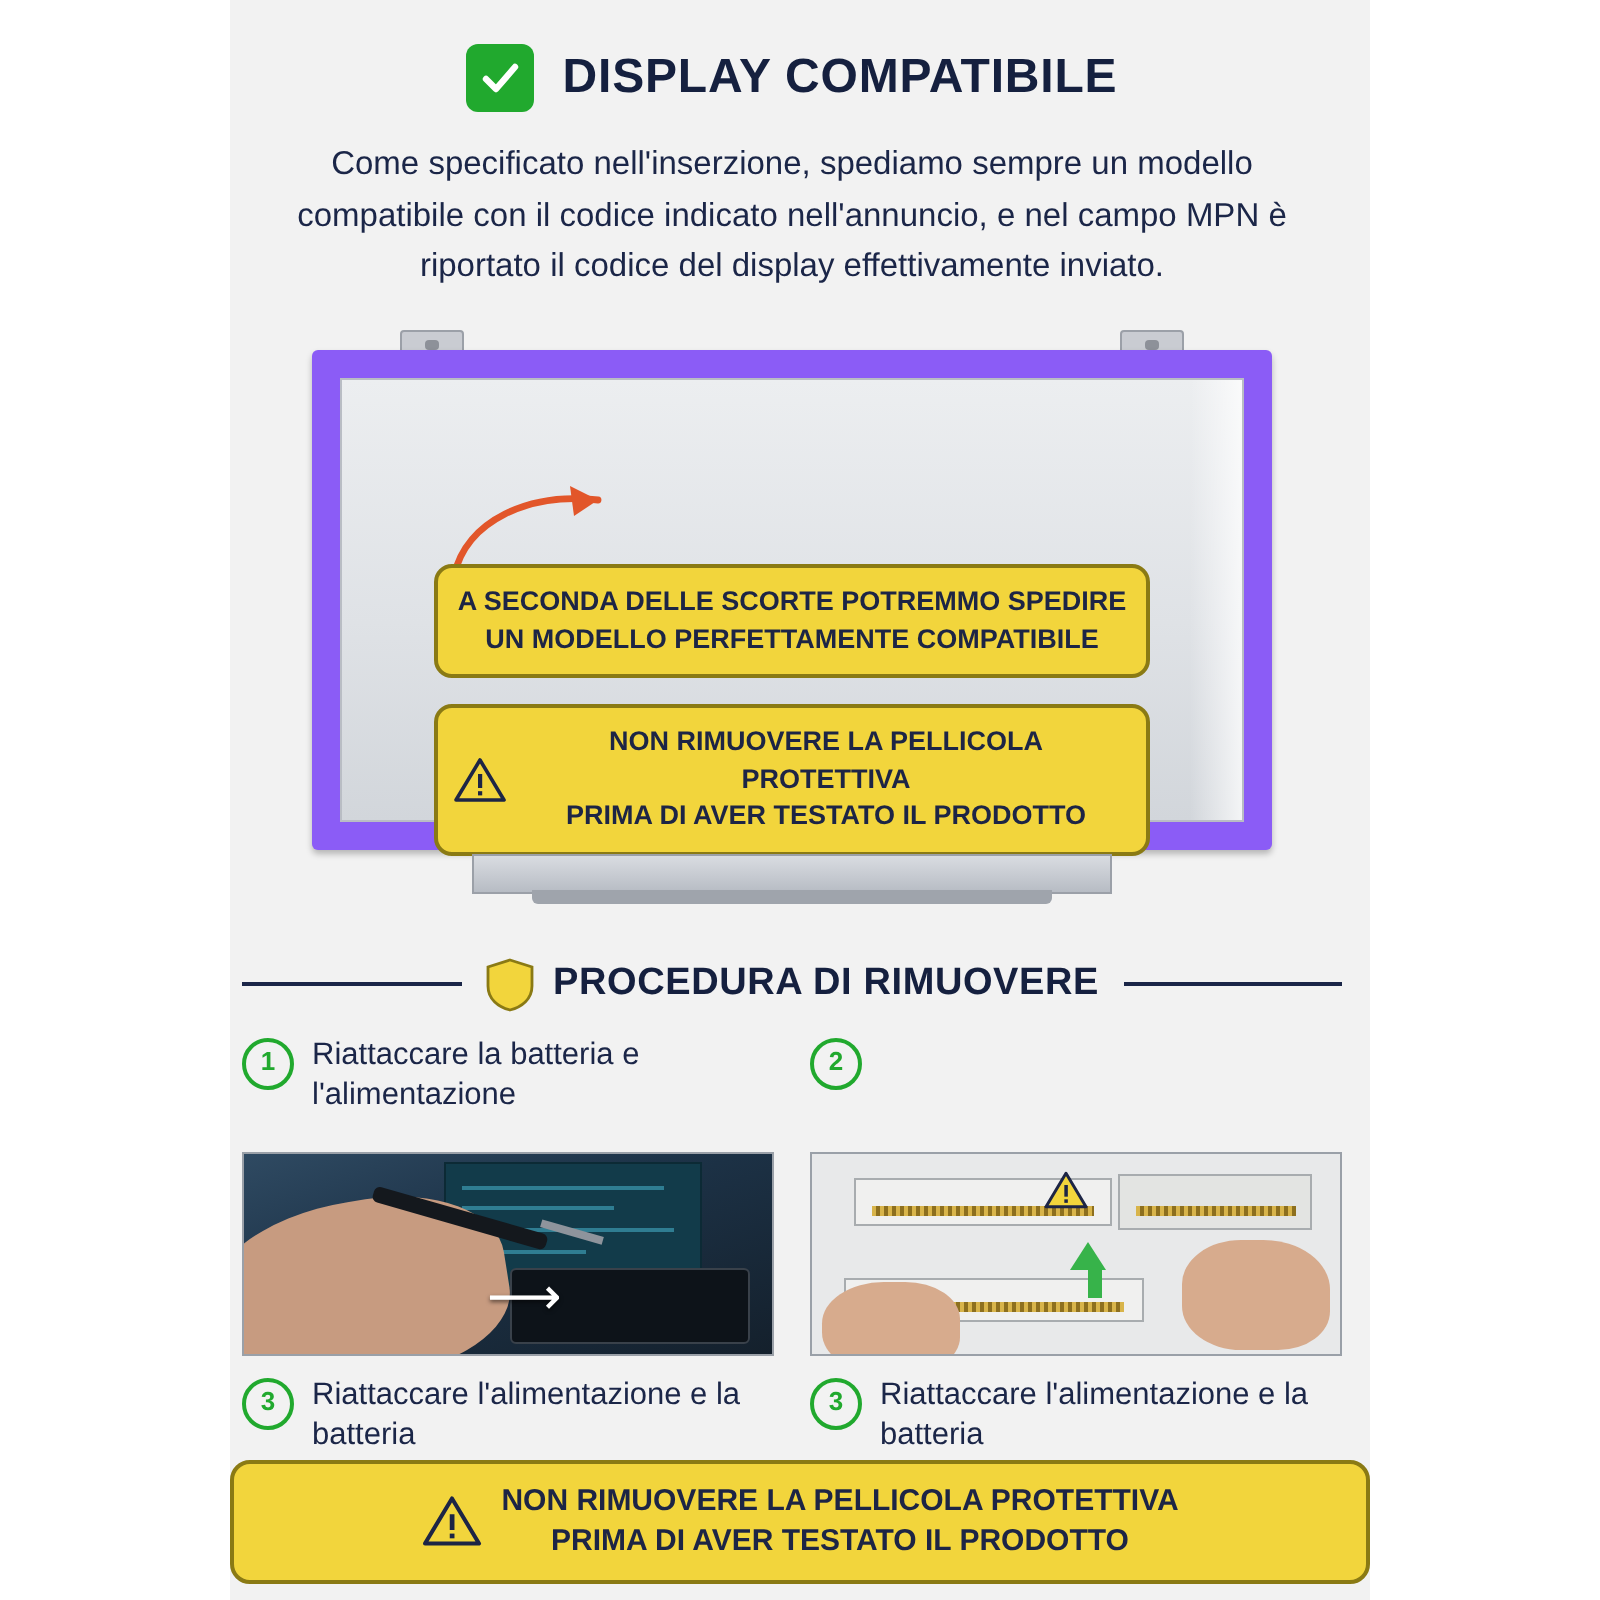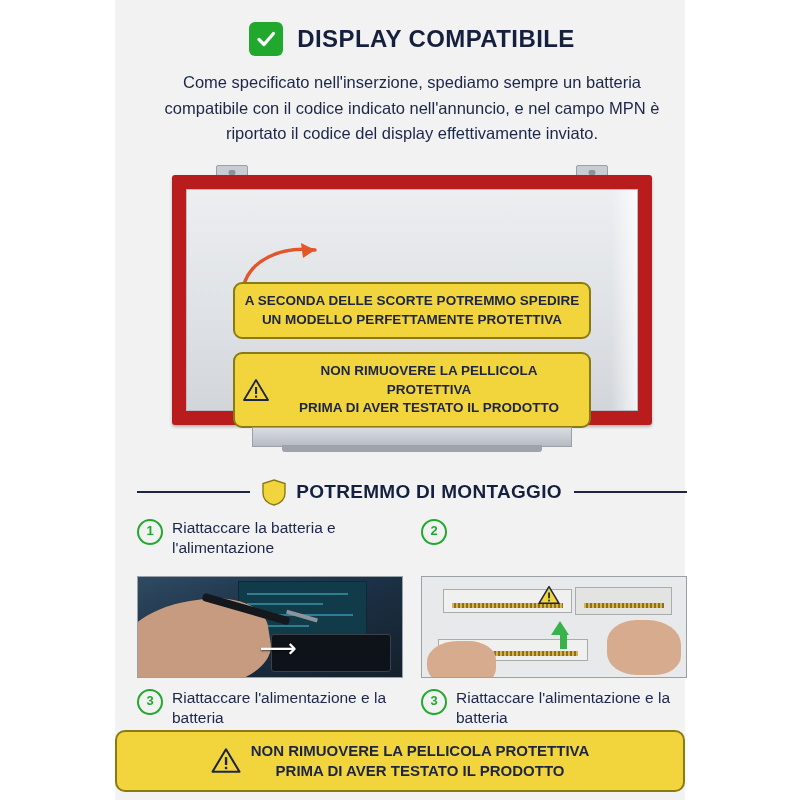--- a/index.html
+++ b/index.html
@@ -24,21 +24,21 @@
     position: absolute;
     top: 0;
     width: 115px;
     height: 800px;
     background: #ffffff;
   }
   .side-strip.left { left: 0; }
   .side-strip.right { right: 0; }
   .content {
     position: absolute;
-    left: 127px;
+    left: 111px;
     top: 0;
     width: 570px;
     height: 708px;
   }
 
   
   .header-row {
     display: flex;
     align-items: center;
     justify-content: center;
@@ -97,21 +97,21 @@
     height: 5px;
     background: #8d9199;
     border-radius: 2px;
   }
   .bezel {
     position: absolute;
     left: 20px;
     top: 10px;
     right: 20px;
     height: 250px;
-    background: #b91c1c;
+    background: #8b5cf6;
     border-radius: 3px;
     box-shadow: 0 2px 3px rgba(0,0,0,.25);
   }
   .screen {
     position: absolute;
     left: 14px;
     top: 14px;
     right: 14px;
     bottom: 14px;
     background: linear-gradient(180deg,#eceef0 0%, #dfe2e6 55%, #d2d6db 100%);
@@ -398,41 +398,41 @@
 
     <div class="header-row">
       <span class="check-badge">
         <svg width="22" height="22" viewBox="0 0 22 22">
           <path d="M4 11.5 L9 16.5 L18.5 5.5" stroke="#ffffff" stroke-width="3.2" fill="none" stroke-linecap="round" stroke-linejoin="round"></path>
         </svg>
       </span>
       <div class="header-title">DISPLAY COMPATIBILE</div>
     </div>
 
-    <div class="intro">Come specificato nell'inserzione, spediamo sempre un batteria compatibile con il codice indicato nell'annuncio, e nel campo MPN è riportato il codice del display effettivamente inviato.</div>
+    <div class="intro">Come specificato nell'inserzione, spediamo sempre un modello compatibile con il codice indicato nell'annuncio, e nel campo MPN è riportato il codice del display effettivamente inviato.</div>
 
     <div class="panel-wrap">
       <div class="tab l">
           <span class="hole"></span>
         </div>
       <div class="tab r">
           <span class="hole"></span>
         </div>
 
       <div class="bezel">
         <div class="screen">
 
           <svg class="arrow-curve" viewBox="0 0 90 52">
             <path d="M6 48 C 12 20, 44 6, 78 10" stroke="#e2562a" stroke-width="3.4" fill="none" stroke-linecap="round"></path>
             <path d="M78 10 L 64 3 L 66 18 Z" fill="#e2562a"></path>
           </svg>
 
           <div class="notice one">
             <div>A SECONDA DELLE SCORTE POTREMMO SPEDIRE</div>
-            <div>UN MODELLO PERFETTAMENTE PROTETTIVA</div>
+            <div>UN MODELLO PERFETTAMENTE COMPATIBILE</div>
           </div>
 
           <div class="notice two">
             <div class="notice-inner">
               <svg class="warn-tri" width="26" height="24" viewBox="0 0 26 24">
                 <path d="M13 2 L25 22 L1 22 Z" fill="#f2d53c" stroke="#1d2545" stroke-width="1.8" stroke-linejoin="round"></path>
                 <rect x="12" y="9" width="2.1" height="7" fill="#1d2545"></rect>
                 <rect x="12" y="17.6" width="2.1" height="2.1" fill="#1d2545"></rect>
               </svg>
               <div>
@@ -448,21 +448,21 @@
       <div class="panel-foot"></div>
       <div class="panel-foot-lip"></div>
     </div>
 
     <div class="proc-head">
       <div class="rule"></div>
       <div class="label">
         <svg class="shield" width="24" height="27" viewBox="0 0 24 27">
           <path d="M12 1 L23 4.5 V14 C23 20.5 18 24.5 12 26 C6 24.5 1 20.5 1 14 V4.5 Z" fill="#f2d53c" stroke="#8a7a14" stroke-width="1.4"></path>
         </svg>
-        <span>POTREMMO DI MONTAGGIO</span>
+        <span>PROCEDURA DI RIMUOVERE</span>
       </div>
       <div class="rule"></div>
     </div>
 
     <div class="steps-grid">
       <div class="step-line">
         <span class="num">1</span>
         <span>Riattaccare la batteria e l'alimentazione</span>
       </div>
       <div class="step-line">

